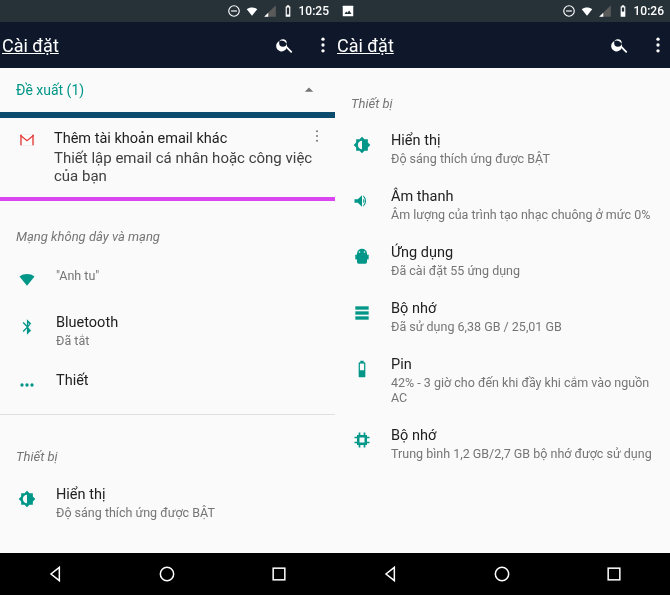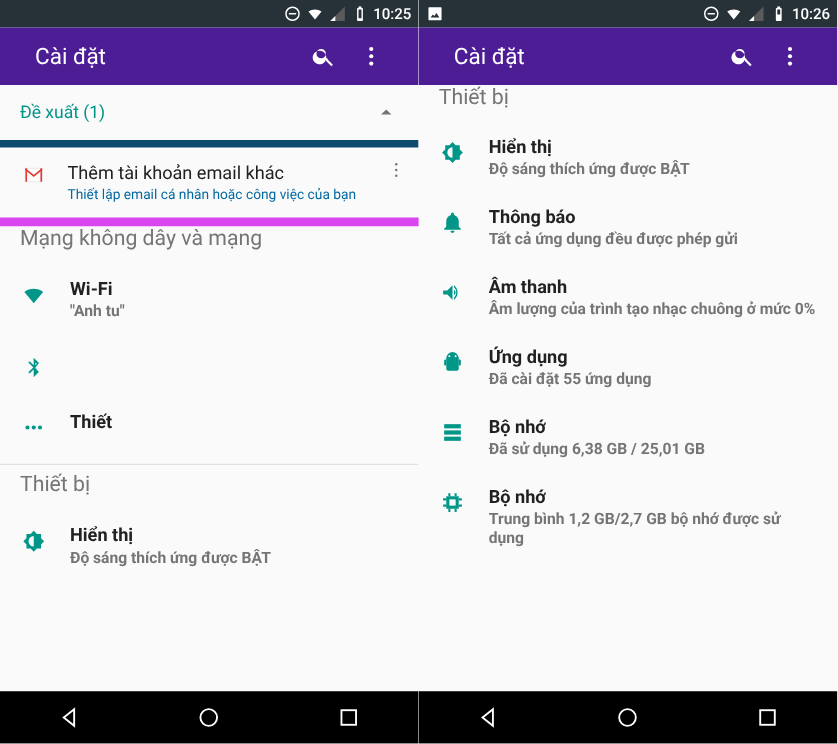--- a/index.html
+++ b/index.html
@@ -1,40 +1,40 @@
 <!DOCTYPE html>
 <html><head>
 <meta charset="utf-8">
 <style>
 * { box-sizing: border-box; margin: 0; padding: 0; font-family: Roboto, 'Segoe UI', Arial, sans-serif; }
 body { display: flex; width: 670px; height: 595px; background: #fff; overflow: hidden; }
 .phone { width: 335px; height: 595px; display: flex; flex-direction: column; background: #fafafa; overflow: hidden; }
 .statusbar { height: 22px; background: #263238; color: #fff; display: flex; align-items: center; justify-content: flex-end; padding: 0 6px; font-size: 12px; font-weight: 500; gap: 4px; }
 .statusbar .left { margin-right: auto; display: flex; gap: 4px; }
 .statusbar svg { width: 14px; height: 14px; }
-.topbar { height: 46px; background: #4c1d95; color: #fff; display: flex; align-items: center; padding: 0 28px; }
+.topbar { height: 46px; background: #0f172a; color: #fff; display: flex; align-items: center; padding: 0 2px; text-decoration: underline; }
 .topbar-title { font-size: 18px; font-weight: 400; flex: 1; }
 .topbar-actions { display: flex; gap: 18px; align-items: center; }
 .topbar-actions svg { width: 20px; height: 20px; }
 .content { flex: 1; overflow-y: auto; background: #fafafa; }
 .suggestions { display: flex; align-items: center; padding: 12px 16px; color: #009688; font-size: 14px; border-bottom: 6px solid #0c4a6e; }
 .suggestions-label { flex: 1; }
 .chev { transition: transform .2s; }
-.suggestion-item { display: flex; padding: 12px 16px; gap: 16px; border-bottom: 7px solid #d946ef; position: relative; }
+.suggestion-item { display: flex; padding: 12px 16px; gap: 16px; border-bottom: 4px solid #d946ef; position: relative; }
 .suggestion-icon { width: 22px; flex-shrink: 0; margin-top: 2px; }
 .suggestion-body { flex: 1; }
 .suggestion-title { font-size: 14.5px; color: #212121; }
-.suggestion-sub { font-size: 11px; color: #0369a1; margin-top: 2px; }
+.suggestion-sub { font-size: 15px; color: #404040; margin-top: 2px; }
 .suggestion-menu { position: absolute; right: 8px; top: 8px; width: 20px; height: 20px; display: flex; align-items: center; justify-content: center; }
-.section-header { font-size: 17px; color: #757575; padding: 0 16px 10px; }
+.section-header { font-size: 13px; color: #757575; padding: 28px 16px 10px; font-style: italic; }
 .setting-row { display: flex; align-items: flex-start; padding: 12px 16px; gap: 18px; }
 .setting-row.tight { padding: 11px 16px; }
 .setting-icon { width: 22px; height: 22px; flex-shrink: 0; display: flex; align-items: center; justify-content: center; margin-top: 2px; }
 .setting-icon svg { width: 20px; height: 20px; }
-.setting-body { flex: 1; min-width: 0; font-weight: bold; }
+.setting-body { flex: 1; min-width: 0; }
 .setting-title { font-size: 14.5px; color: #212121; }
 .setting-sub { font-size: 12.5px; color: #757575; margin-top: 2px; }
 .divider { height: 1px; background: #e0e0e0; margin: 6px 0; }
 .navbar { height: 42px; background: #000; display: flex; align-items: center; justify-content: space-around; flex-shrink: 0; }
 .navbar svg { width: 20px; height: 20px; }
 .teal { fill: #009688; }
 </style>
 </head>
 <body>
 
@@ -98,30 +98,33 @@
       </div>
     </div>
     <div class="section-header">Mạng không dây và mạng</div>
     <div class="setting-row">
       <div class="setting-icon">
           <svg viewBox="0 0 24 24">
             <path class="teal" d="M12 20l9-11c-5-4-13-4-18 0l9 11z"></path>
           </svg>
         </div>
       <div class="setting-body">
-        <div class="setting-title">Wi-Fi</div>
         <div class="setting-sub">"Anh tu"</div>
       </div>
     </div>
     <div class="setting-row">
       <div class="setting-icon">
           <svg viewBox="0 0 24 24">
             <path class="teal" d="M12 2v8.6L7.4 6 6 7.4 11.6 13 6 18.6 7.4 20l4.6-4.6V24l6-6-4.6-4L18 8l-6-6zm2 5.4L15.6 9 14 10.6V7.4zm0 9.2L15.6 15 14 13.4v3.2z" transform="scale(0.85) translate(2,1)"></path>
           </svg>
         </div>
+      <div class="setting-body">
+        <div class="setting-title">Bluetooth</div>
+        <div class="setting-sub">Đã tắt</div>
+      </div>
     </div>
     <div class="setting-row">
       <div class="setting-icon">
           <svg viewBox="0 0 24 24">
             <circle cx="6" cy="12" r="2" class="teal"></circle>
             <circle cx="12" cy="12" r="2" class="teal"></circle>
             <circle cx="18" cy="12" r="2" class="teal"></circle>
           </svg>
         </div>
       <div class="setting-body">
@@ -202,31 +205,20 @@
           </svg>
         </div>
       <div class="setting-body">
         <div class="setting-title">Hiển thị</div>
         <div class="setting-sub">Độ sáng thích ứng được BẬT</div>
       </div>
     </div>
     <div class="setting-row tight">
       <div class="setting-icon">
           <svg viewBox="0 0 24 24">
-            <path class="teal" d="M12 22a2 2 0 0 0 2-2h-4a2 2 0 0 0 2 2zm6-6V11c0-3-1.6-5.6-4.5-6.3V4a1.5 1.5 0 0 0-3 0v.7C7.6 5.4 6 8 6 11v5l-2 2v1h16v-1l-2-2z"></path>
-          </svg>
-        </div>
-      <div class="setting-body">
-        <div class="setting-title">Thông báo</div>
-        <div class="setting-sub">Tất cả ứng dụng đều được phép gửi</div>
-      </div>
-    </div>
-    <div class="setting-row tight">
-      <div class="setting-icon">
-          <svg viewBox="0 0 24 24">
             <path class="teal" d="M3 10v4h4l5 5V5L7 10H3zm12 2a3 3 0 0 0-1.5-2.6v5.2A3 3 0 0 0 15 12zm-1.5-7v2a7 7 0 0 1 0 10v2a9 9 0 0 0 0-14z"></path>
           </svg>
         </div>
       <div class="setting-body">
         <div class="setting-title">Âm thanh</div>
         <div class="setting-sub">Âm lượng của trình tạo nhạc chuông ở mức 0%</div>
       </div>
     </div>
     <div class="setting-row tight">
       <div class="setting-icon">
@@ -252,20 +244,32 @@
           </svg>
         </div>
       <div class="setting-body">
         <div class="setting-title">Bộ nhớ</div>
         <div class="setting-sub">Đã sử dụng 6,38 GB / 25,01 GB</div>
       </div>
     </div>
     <div class="setting-row tight">
       <div class="setting-icon">
           <svg viewBox="0 0 24 24">
+            <path class="teal" d="M15 4h-1V2h-4v2H9a1 1 0 0 0-1 1v16a1 1 0 0 0 1 1h6a1 1 0 0 0 1-1V5a1 1 0 0 0-1-1z"></path>
+            <rect x="9.5" y="5.5" width="5" height="8" fill="#fafafa"></rect>
+          </svg>
+        </div>
+      <div class="setting-body">
+        <div class="setting-title">Pin</div>
+        <div class="setting-sub">42% - 3 giờ cho đến khi đầy khi cắm vào nguồn AC</div>
+      </div>
+    </div>
+    <div class="setting-row tight">
+      <div class="setting-icon">
+          <svg viewBox="0 0 24 24">
             <rect x="6" y="6" width="12" height="12" class="teal"></rect>
             <rect x="9" y="9" width="6" height="6" fill="#fafafa"></rect>
             <path class="teal" d="M8 3h2v3H8zM14 3h2v3h-2zM8 18h2v3H8zM14 18h2v3h-2zM3 8h3v2H3zM3 14h3v2H3zM18 8h3v2h-3zM18 14h3v2h-3z"></path>
           </svg>
         </div>
       <div class="setting-body">
         <div class="setting-title">Bộ nhớ</div>
         <div class="setting-sub">Trung bình 1,2 GB/2,7 GB bộ nhớ được sử dụng</div>
       </div>
     </div>

